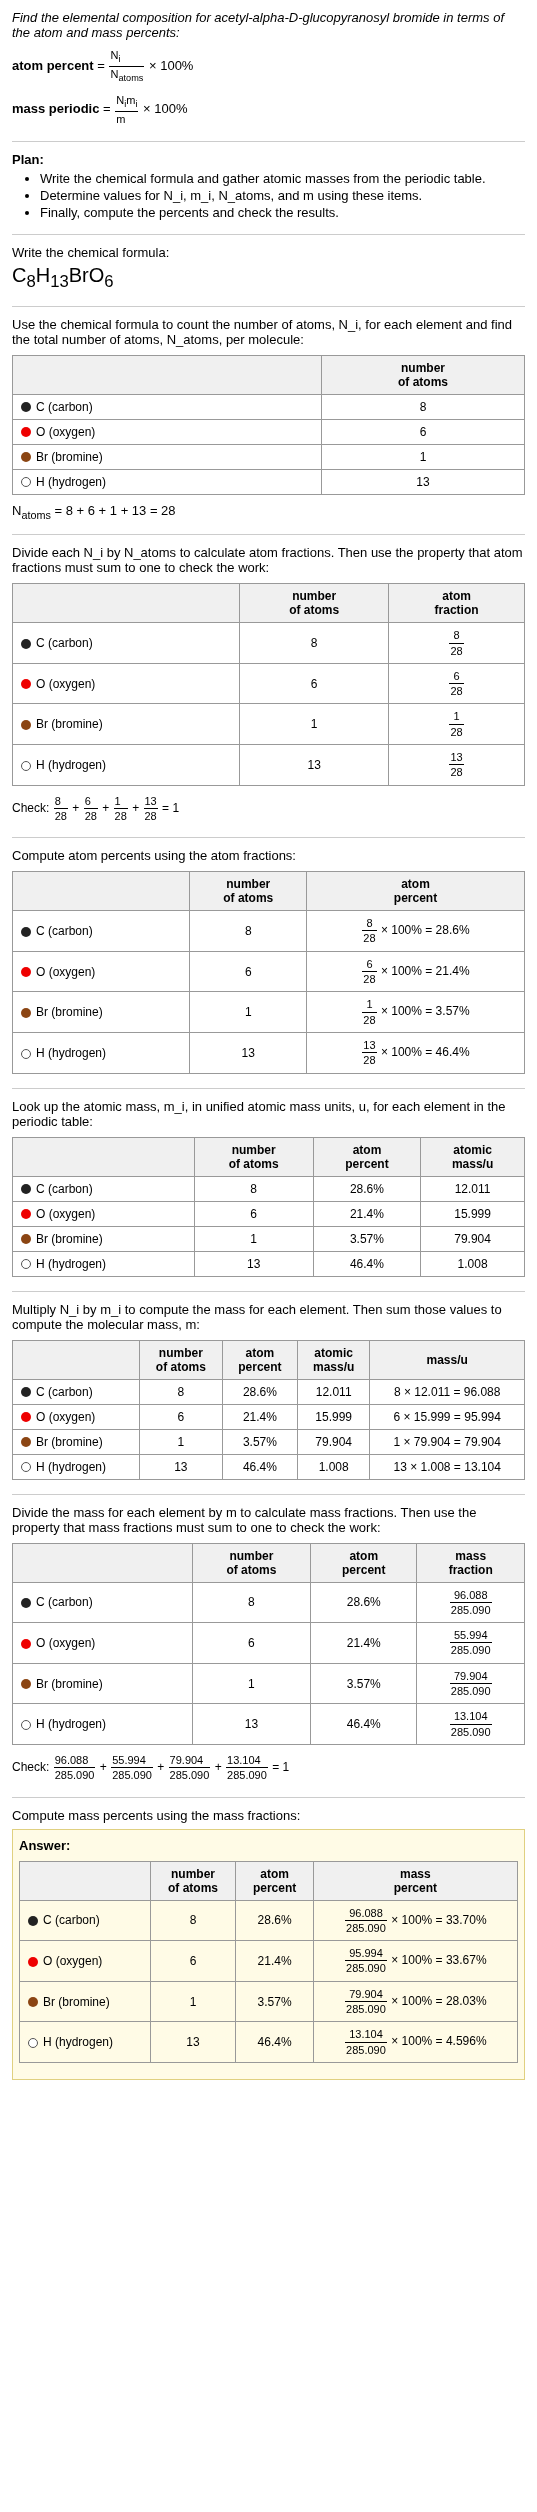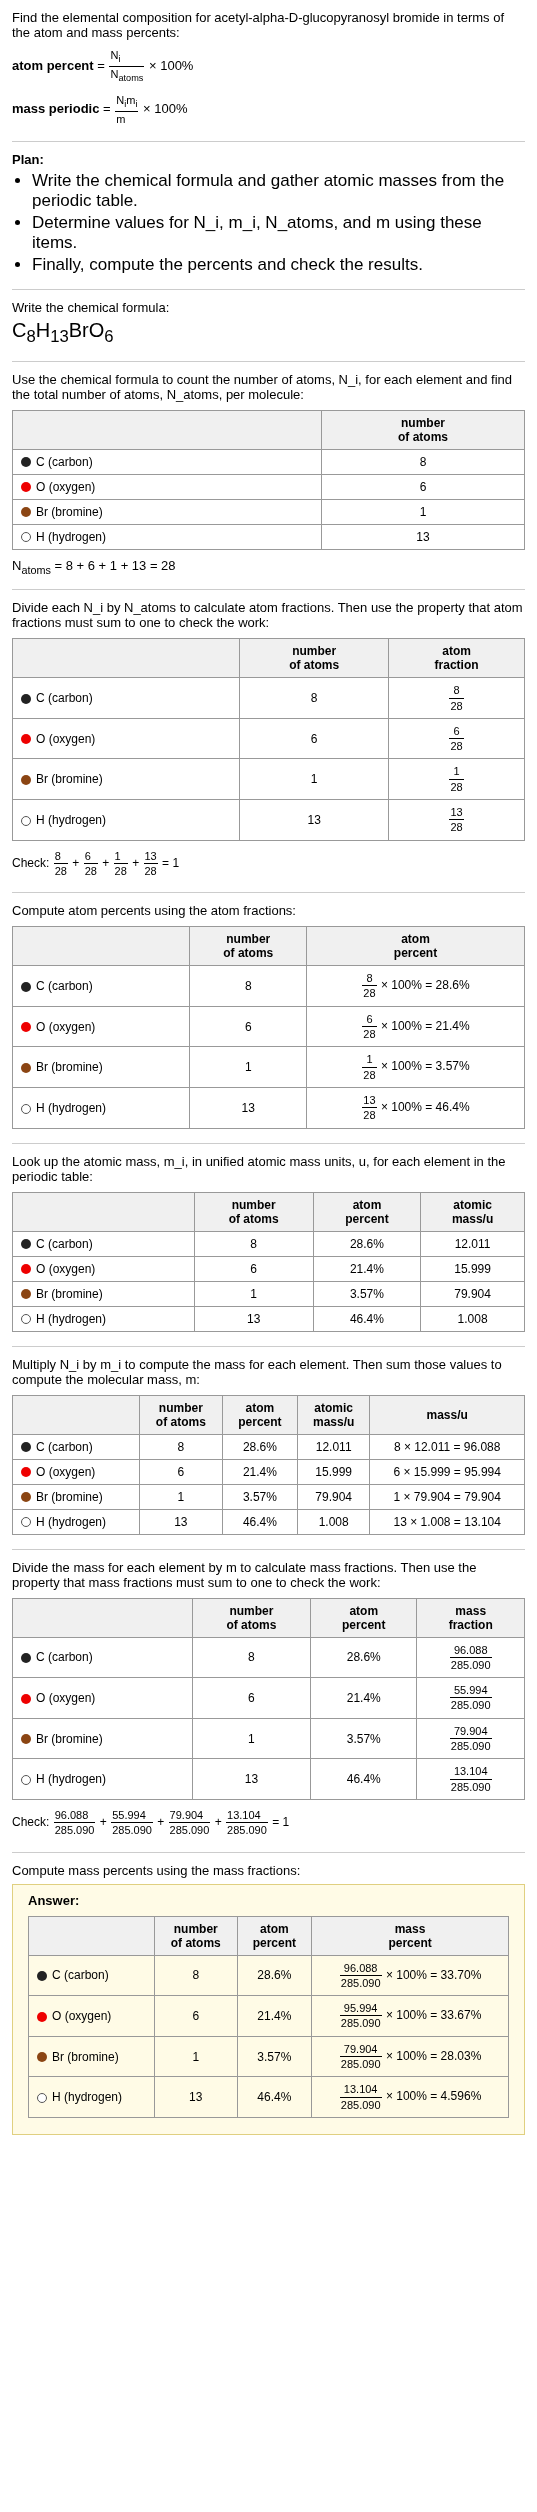--- a/index.html
+++ b/index.html
@@ -7,21 +7,21 @@
       font-family: Arial, sans-serif;
       font-size: 13px;
       background: #fff;
       color: #000;
       width: 537px;
       padding: 10px 12px;
     }
     .section { margin-bottom: 14px; }
     .formula-block { margin: 8px 0; font-size: 13px; }
     .bullet-list { margin: 4px 0 4px 12px; }
-    .bullet-list li { margin: 2px 8px; font-size: 17px; }
+    .bullet-list li { margin: 2px 16px; font-size: 13px; }
     table {
       border-collapse: collapse;
       margin: 8px 0;
       width: 100%;
     }
     table th, table td {
       border: 1px solid #999;
       padding: 5px 8px;
       text-align: center;
       font-size: 12px;
@@ -45,28 +45,28 @@
     .dot-black { background: #222; }
     .dot-red { background: #e00; }
     .dot-brown { background: #8B4513; }
     .dot-white { background: #fff; border: 1.5px solid #555; }
     .math-line { margin: 5px 0; font-size: 13px; }
     .check-line { margin: 5px 0; font-size: 12px; }
     hr { border: none; border-top: 1px solid #ccc; margin: 10px 0; }
     .answer-box {
       background: #fffbe6;
       border: 1px solid #e0d080;
-      padding: 8px 15px;
+      padding: 8px 6px;
       margin-top: 6px;
     }
     .answer-label { font-weight: bold; font-size: 13px; margin-bottom: 4px; }
     .frac-inline { display: inline-flex; flex-direction: column; vertical-align: middle; font-size: 11px; margin: 0 1px; }
     .frac-inline .num { border-bottom: 1px solid #000; padding: 0 1px; line-height: 1.3; }
     .frac-inline .den { padding: 0 1px; line-height: 1.3; }
-    .page-title { font-size: 13px; margin-bottom: 8px; }
+    .page-title { font-size: 13px; margin-bottom: 8px; font-style: italic; }
   </style>
 </head>
 <body>
 
 <div>
 
   <div class="section">
     <p class="page-title">Find the elemental composition for acetyl-alpha-D-glucopyranosyl bromide in terms of the atom and mass percents:</p>
 
     <div class="formula-block">

